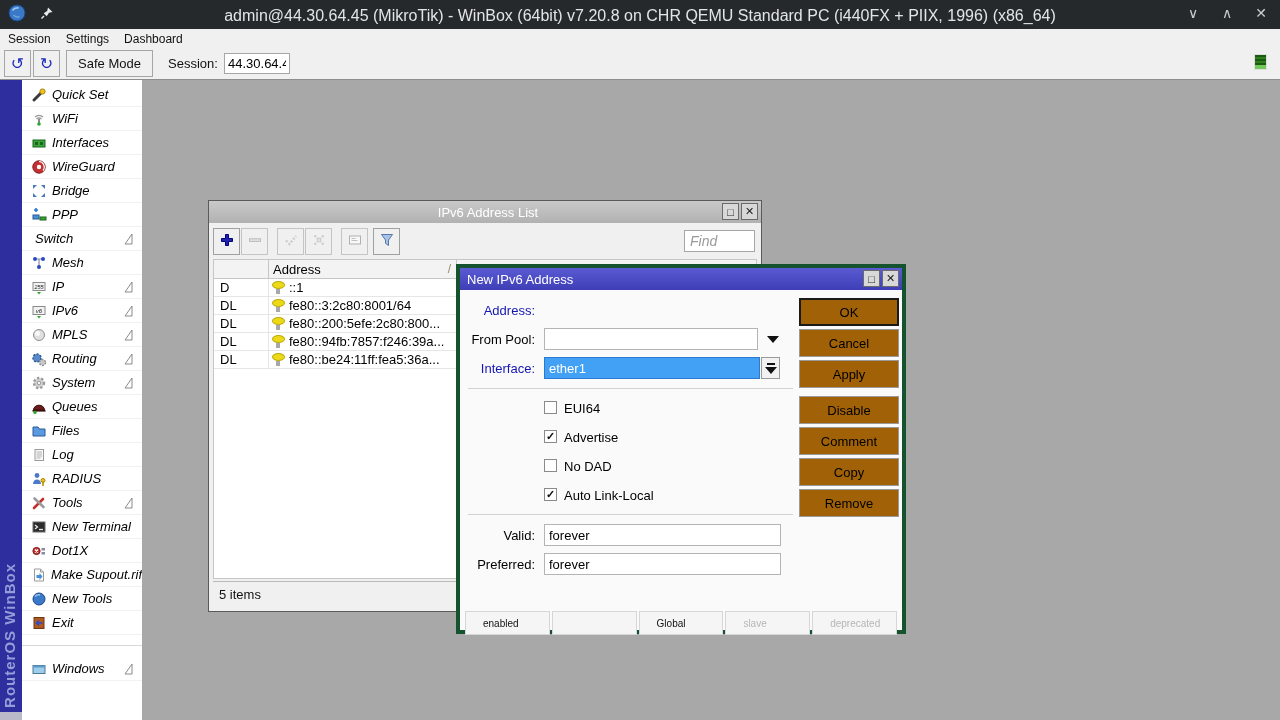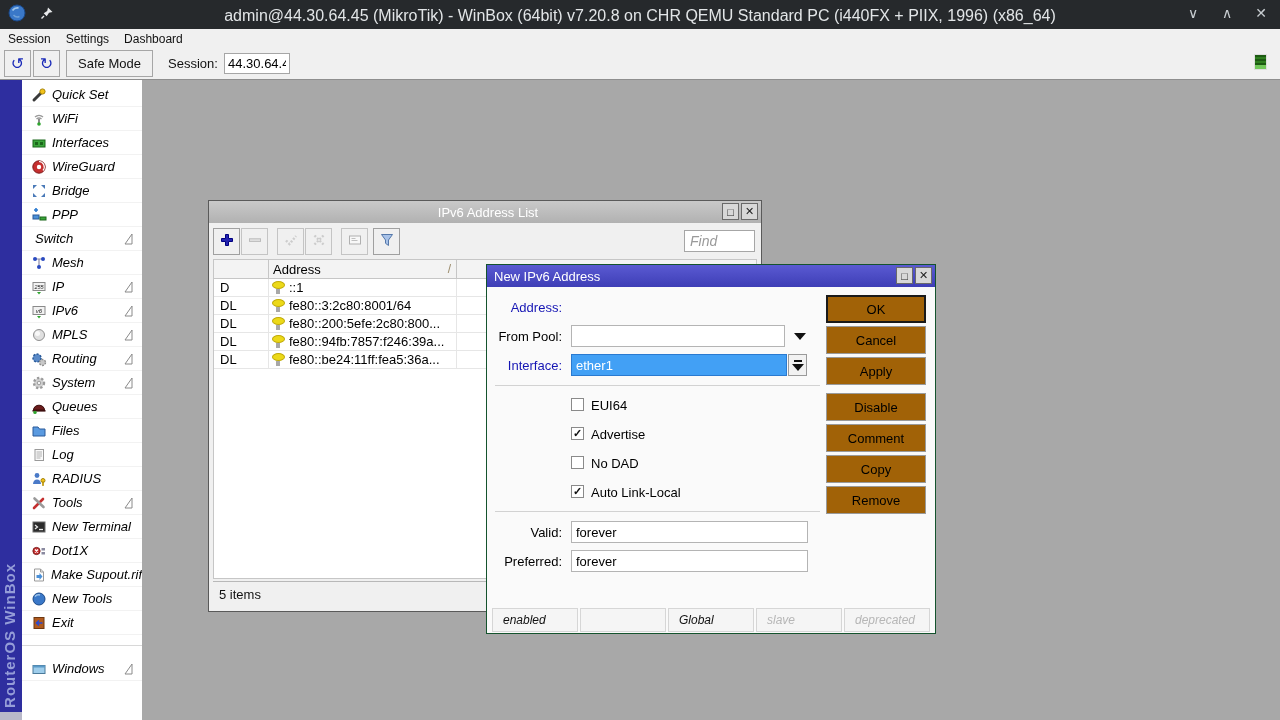--- a/index.html
+++ b/index.html
@@ -56,41 +56,41 @@
   .lw-body { position:absolute; top:78px; left:4px; right:4px; bottom:32px; background:#fff; border:1px solid #c6c6c6; border-top:none; overflow:hidden; }
   .t-row { height:18px; display:flex; border-bottom:1px solid #e6e6e6; font-size:13px; align-items:center; cursor:default; }
   .t-flags { width:55px; height:100%; padding-left:6px; border-right:1px solid #e6e6e6; display:flex; align-items:center; }
   .t-addr { width:188px; height:100%; border-right:1px solid #e6e6e6; display:flex; align-items:center; gap:3px; padding-left:3px; overflow:hidden; white-space:nowrap; }
   .addr-icon { width:14px; height:15px; position:relative; flex:none; }
   .addr-icon::before { content:''; position:absolute; left:0; top:1px; width:11px; height:6px; background:#ecd918; border:1px solid #c0ab08; border-radius:50%; }
   .addr-icon::after { content:''; position:absolute; left:4px; top:9px; width:4px; height:5px; background:#a8a8a8; }
   .lw-status { position:absolute; left:4px; right:4px; bottom:4px; height:26px; background:#f0f0f0; border-top:1px solid #b8b8b8; font-size:13px; color:#111; display:flex; align-items:center; padding-left:6px; }
 
   
-  #dialog { position:absolute; left:456px; top:264px; width:450px; height:370px; background:#fafafa; border:1px solid #14532d; z-index:10;margin-left:30px; }
+  #dialog { position:absolute; left:456px; top:264px; width:450px; height:370px; background:#fafafa; border:4px solid #14532d; z-index:10; }
   .dlg-title { height:22px; background:linear-gradient(#5a5ad2,#3e3eb6); color:#fff; font-size:13px; display:flex; align-items:center; padding-left:7px; position:relative; }
   .fl { position:absolute; left:4px; width:71px; text-align:right; font-size:13px; color:#000; }
   .fl.blue { color:#1515b4; }
   .fi { position:absolute; left:84px; height:22px; border:1px solid #b4b4b4; background:#fff; font-size:13px; padding:0 4px; font-family:inherit; color:#000; }
   #fi-address { top:31px; width:237px; }
   #fi-pool { top:60px; width:214px; }
   #fi-iface { top:89px; width:216px; background:#42a0f5; color:#fff; border-color:#2a7ad0; }
   .drop-plain { position:absolute; left:307px; top:68px; width:0; height:0; border-left:6px solid transparent; border-right:6px solid transparent; border-top:7px solid #111; }
   .drop-btn { position:absolute; left:301px; top:89px; width:19px; height:22px; border:1px solid #9a9a9a; background:#f2f2f2; }
   .drop-btn::before { content:''; position:absolute; left:5px; top:5px; width:8px; height:2px; background:#111; }
   .drop-btn::after { content:''; position:absolute; left:3px; top:9px; width:0; height:0; border-left:6px solid transparent; border-right:6px solid transparent; border-top:7px solid #111; }
   .sep { position:absolute; left:8px; width:325px; height:1px; background:#d2d2d2; }
   .chk-row { position:absolute; left:84px; height:16px; display:flex; align-items:flex-start; gap:7px; font-size:13px; color:#000; }
   .chk { width:13px; height:13px; background:#fff; border:1px solid #8a8a8a; display:flex; align-items:center; justify-content:center; font-size:11px; font-weight:bold; color:#111; line-height:1; }
   #fi-valid { top:256px; width:237px; }
   #fi-preferred { top:285px; width:237px; }
   .dlg-btn { position:absolute; left:339px; width:100px; height:28px; background:#a16207; border:1px solid #9a9a9a; font-size:13px; color:#000; font-family:inherit; }
   .dlg-btn.default { border:2px solid #1a1a1a; }
   .dlg-status { position:absolute; left:5px; right:5px; top:343px; height:24px; display:flex; gap:2px; }
-  .ds-cell { flex:1; border:1px solid #d6d6d6; background:#f5f5f5; display:flex; align-items:center; padding-left:10px; font-size:12px; color:#111;font-style:italic; }
+  .ds-cell { flex:1; border:1px solid #d6d6d6; background:#f5f5f5; display:flex; align-items:center; padding-left:17px; font-size:10px; color:#111; }
   .ds-cell.muted { color:#b6b6b6; }
 </style>
 </head>
 <body>
 
 <div id="screen">
 
   <div id="titlebar">
     <div class="tb-left-icons">
       <span><svg width="18" height="18">

